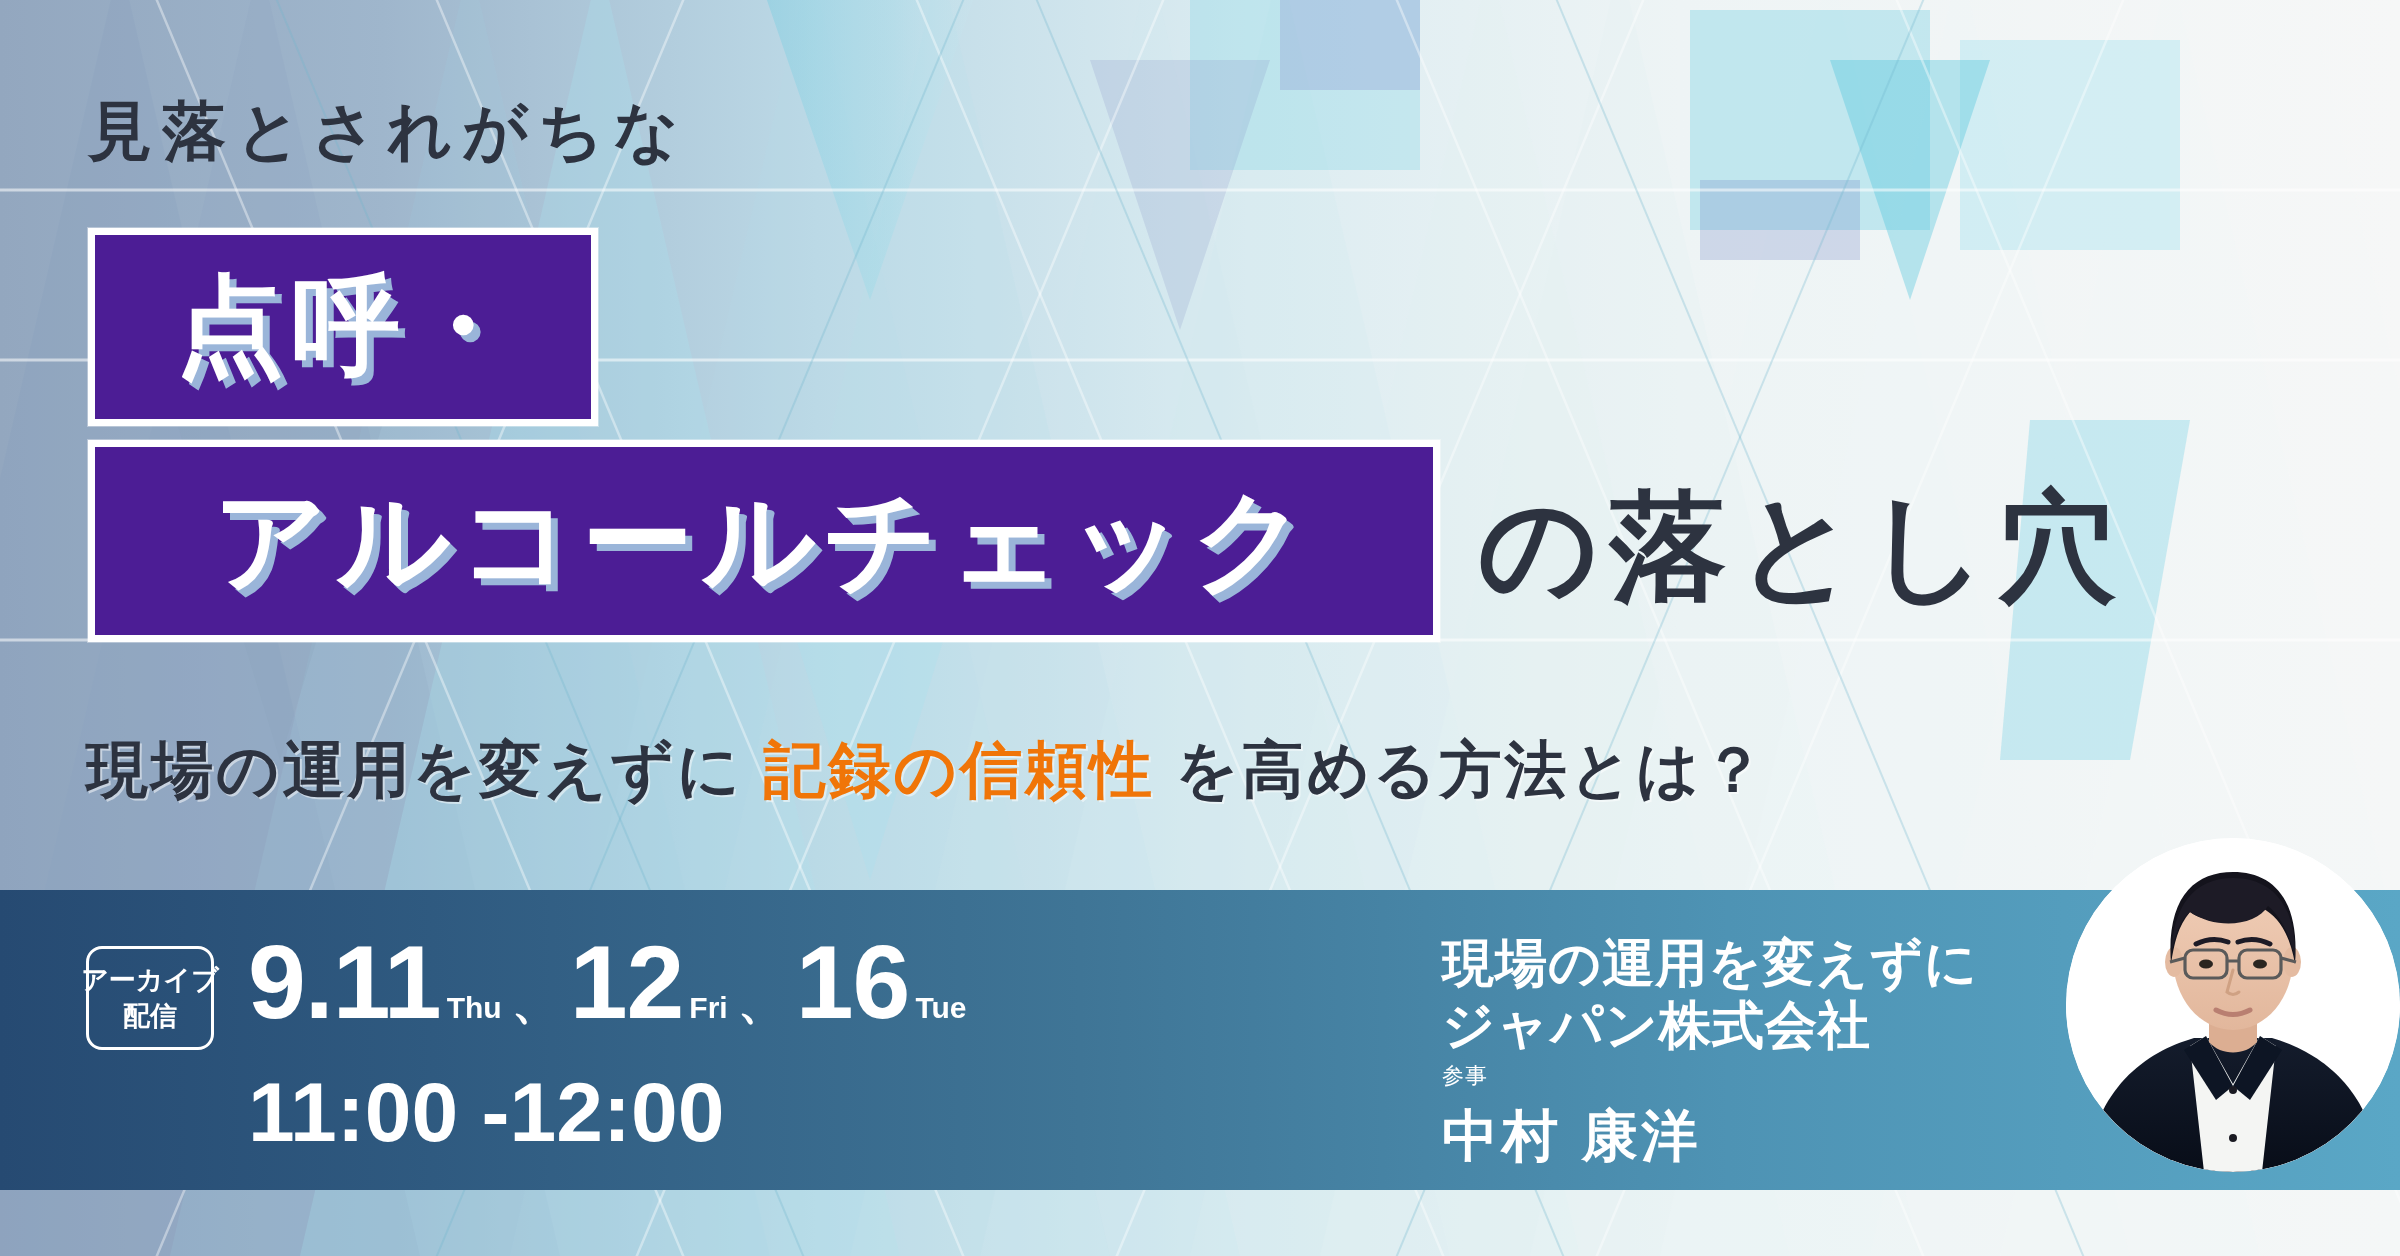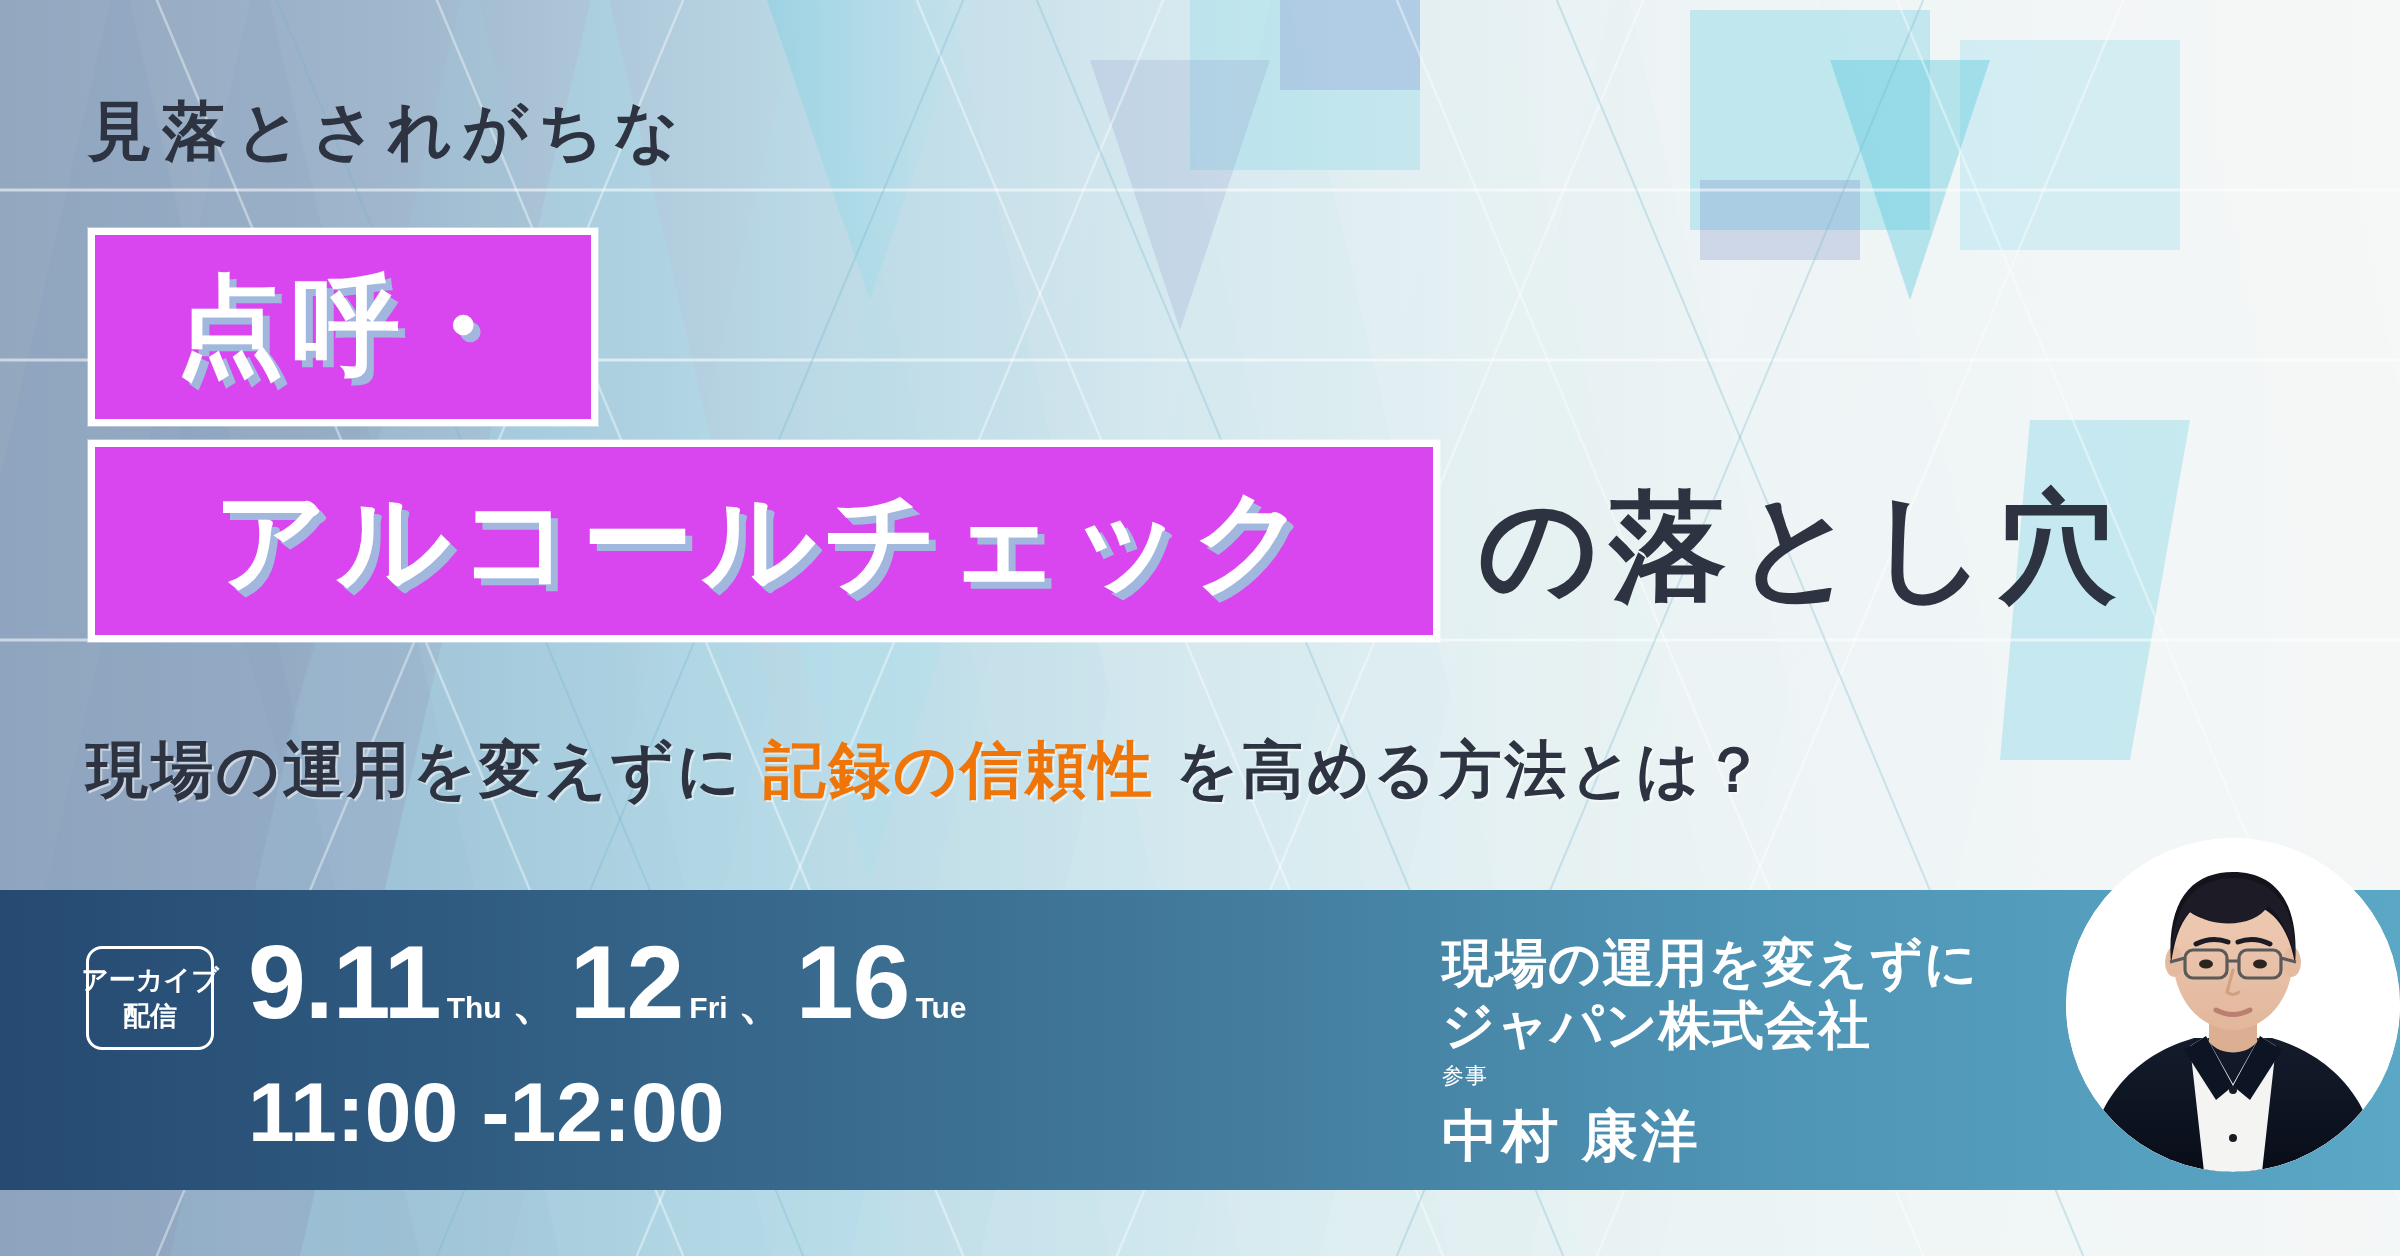--- a/index.html
+++ b/index.html
@@ -34,21 +34,21 @@
     top:88px;
     font-size:64px;
     font-weight:bold;
     letter-spacing:10px;
     color:#2d3340;
     white-space:nowrap;
   }
 
   .hl-box {
     position:absolute;
-    background:#d946ef;
+    background:#4c1d95;
     border:7px solid #ffffff;
     display:flex;
     align-items:center;
     box-shadow:0 0 0 1px rgba(255,255,255,.35);
   }
   .hl-box span {
     color:#ffffff;
     font-weight:bold;
     letter-spacing:8px;
     text-shadow:7px 7px 0 rgba(158,190,220,.95);

